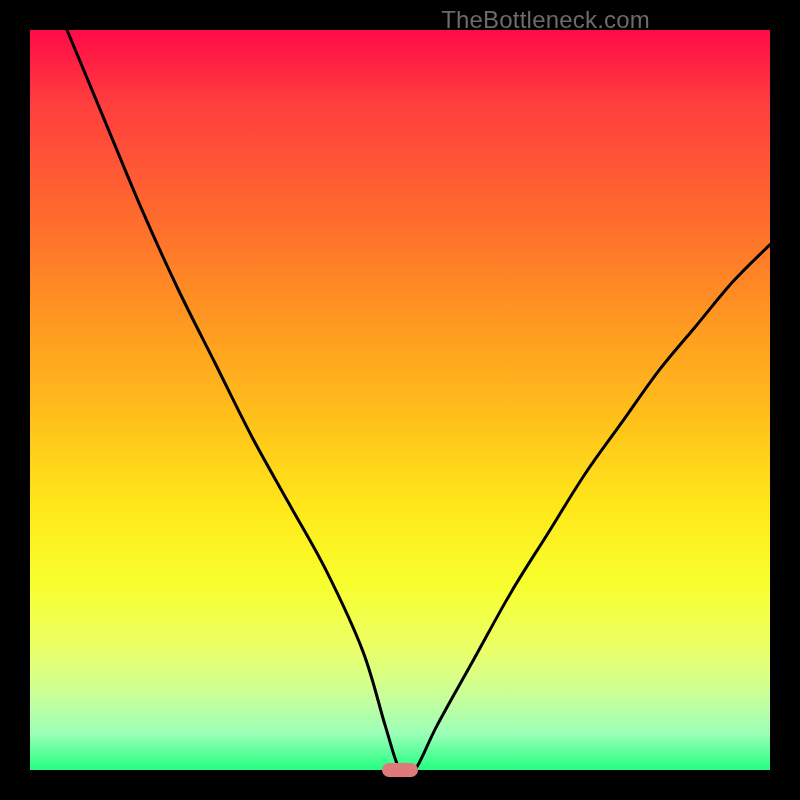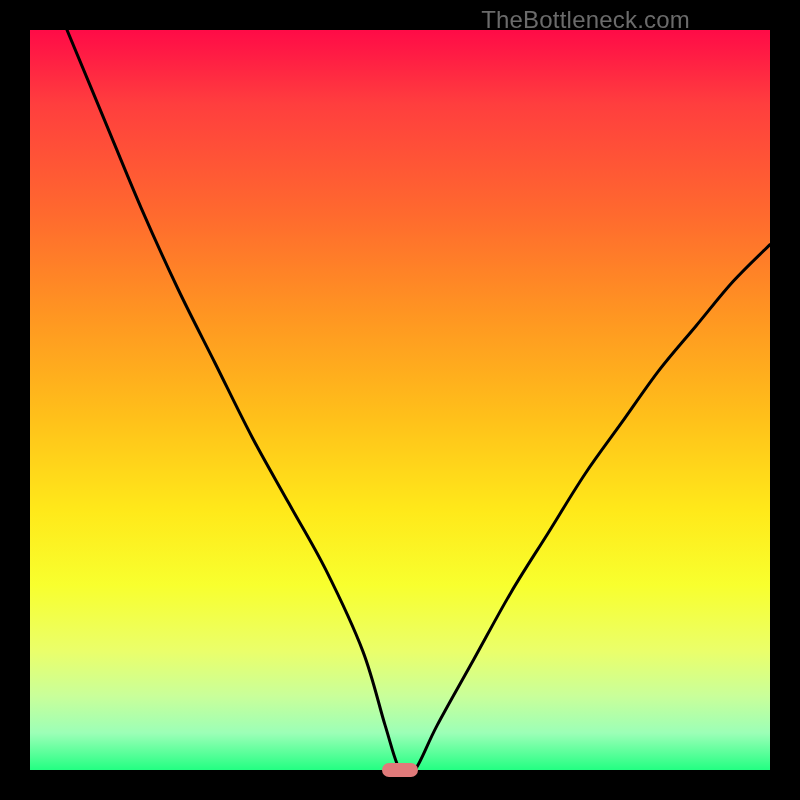--- a/index.html
+++ b/index.html
@@ -9,21 +9,20 @@
     height: 800px;
     background: #000;
     font-family: Arial, Helvetica, sans-serif;
     overflow: hidden;
   }
   .frame {
     position: relative;
     width: 660px;
     height: 800px;
     background: #000;
-    padding-left: 40px;
   }
   .plot-area {
     position: absolute;
     left: 30px;
     top: 30px;
     width: 740px;
     height: 740px;
     background: linear-gradient(
       to bottom,
       #ff0b47 0%,

